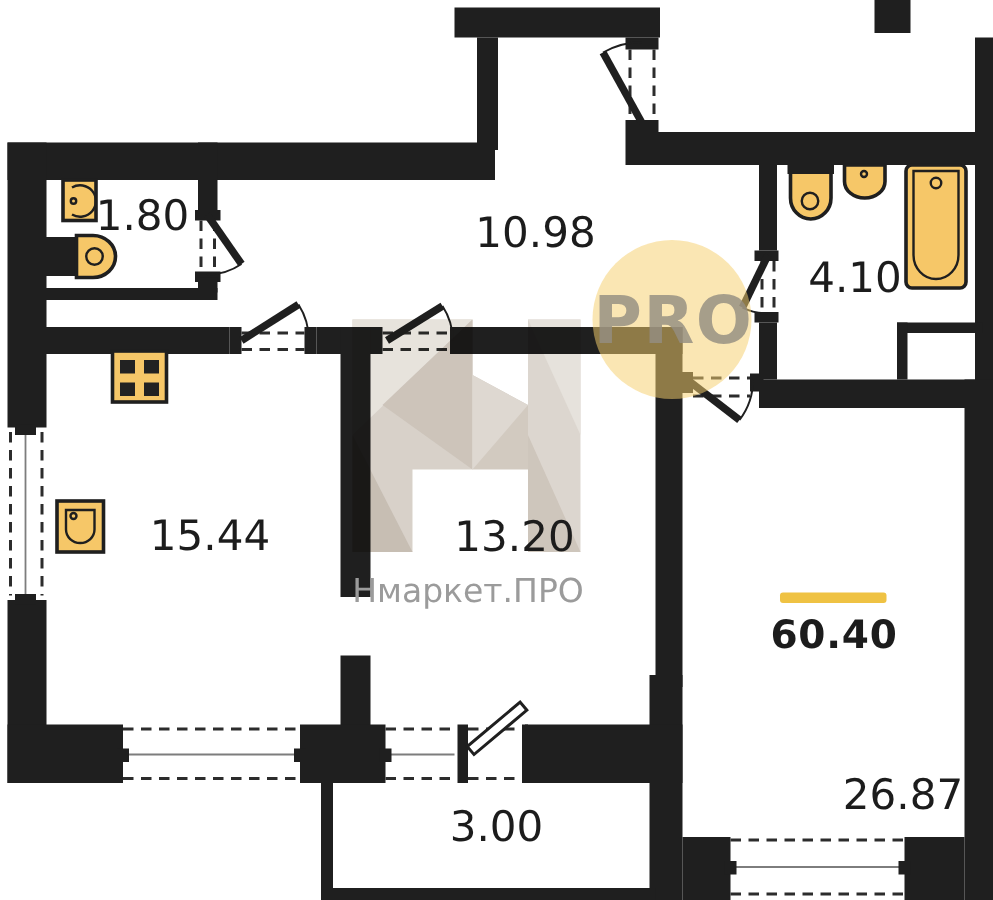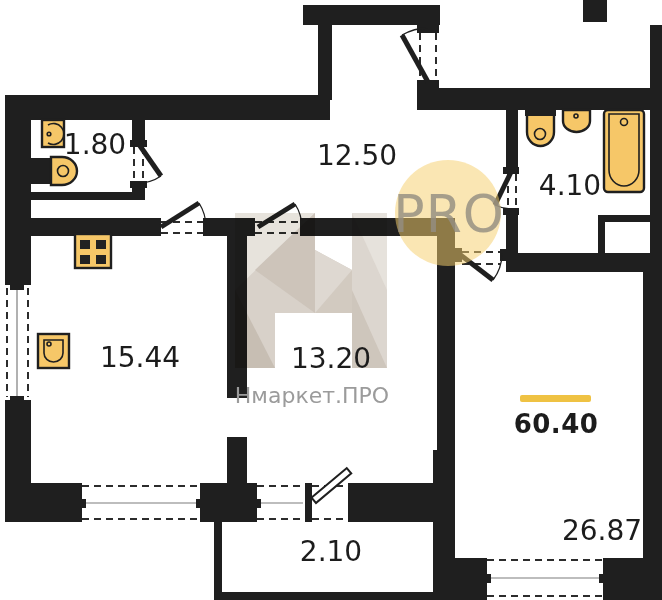--- a/index.html
+++ b/index.html
@@ -12,21 +12,21 @@
   .leaf{stroke:var(--wall,#1f1f1f);stroke-width:5;}
   .arc{stroke:#1f1f1f;stroke-width:1.3;fill:none;}
   .fx{fill:var(--fixture-fill,#f6c768);stroke:var(--wall,#1f1f1f);stroke-width:2.4;}
   .fxd{stroke:var(--wall,#1f1f1f);stroke-width:1.6;fill:none;}
   .burner{fill:#222;}
   .accent{fill:var(--accent,#efc243);}
   .label{position:absolute;transform:translate(-50%,-50%);font-size:28px;color:#1c1c1c;
          white-space:nowrap;z-index:5;}
   .total{font-weight:bold;font-size:26px;letter-spacing:0.5px;text-align:center;}
   .brand{font-size:22px;color:var(--brand-text,#9b9b9b);}
-  .pro{font-size:52px;font-weight:normal;color:rgba(148,141,129,0.82);letter-spacing:1px;text-align:center;}
+  .pro{font-size:44px;font-weight:bold;color:rgba(148,141,129,0.82);letter-spacing:1px;text-align:center;}
 </style>
 </head>
 <body>
 
 <div class="stage">
   <svg width="662" height="600" viewBox="0 0 662 600">
 
     <g>
       <rect class="wall" x="5" y="95" width="325" height="25"></rect>
       <rect class="wall" x="303" y="5" width="137" height="20"></rect>
@@ -221,22 +221,22 @@
       <path d="M352 213 H387 V368 H352 Z" fill="#d8d1c9"></path>
       <path d="M352 213 L387 213 L387 290 Z" fill="#e3ded7"></path>
       <path d="M352 290 L387 368 L352 368 Z" fill="#c8beb3"></path>
     </g>
     <circle cx="448" cy="213" r="53" fill="var(--watermark-circle,#f5cf6e)" fill-opacity="0.52"></circle>
 
     <rect class="accent" x="520" y="395" width="71" height="7" rx="2"></rect>
   </svg>
 
   <div class="label" style="left:95px;top:144px">1.80</div>
-  <div class="label" style="left:357px;top:155px">12.50</div>
+  <div class="label" style="left:357px;top:155px">10.98</div>
   <div class="label" style="left:570px;top:185px">4.10</div>
   <div class="label" style="left:140px;top:357px">15.44</div>
-  <div class="label" style="left:331px;top:358px">13.20</div>
-  <div class="label" style="left:331px;top:551px">2.10</div>
+  <div class="label" style="left:343px;top:358px">13.20</div>
+  <div class="label" style="left:331px;top:551px">3.00</div>
   <div class="label" style="left:602px;top:530px">26.87</div>
   <div class="label total" style="left:556px;top:424px">60.40</div>
   <div class="label brand" style="left:312px;top:395px">Нмаркет.ПРО</div>
   <div class="label pro" style="left:449px;top:214px">PRO</div>
 </div>
 
 </body></html>

